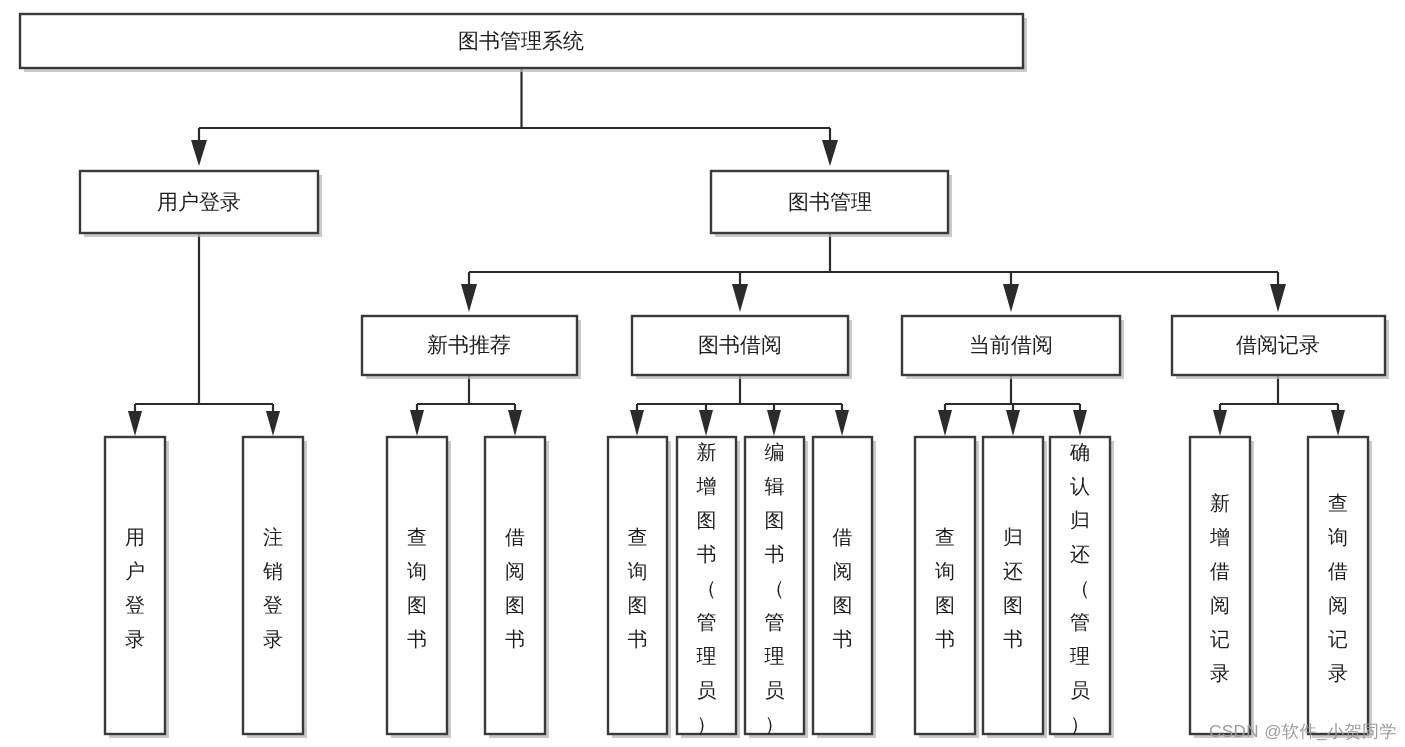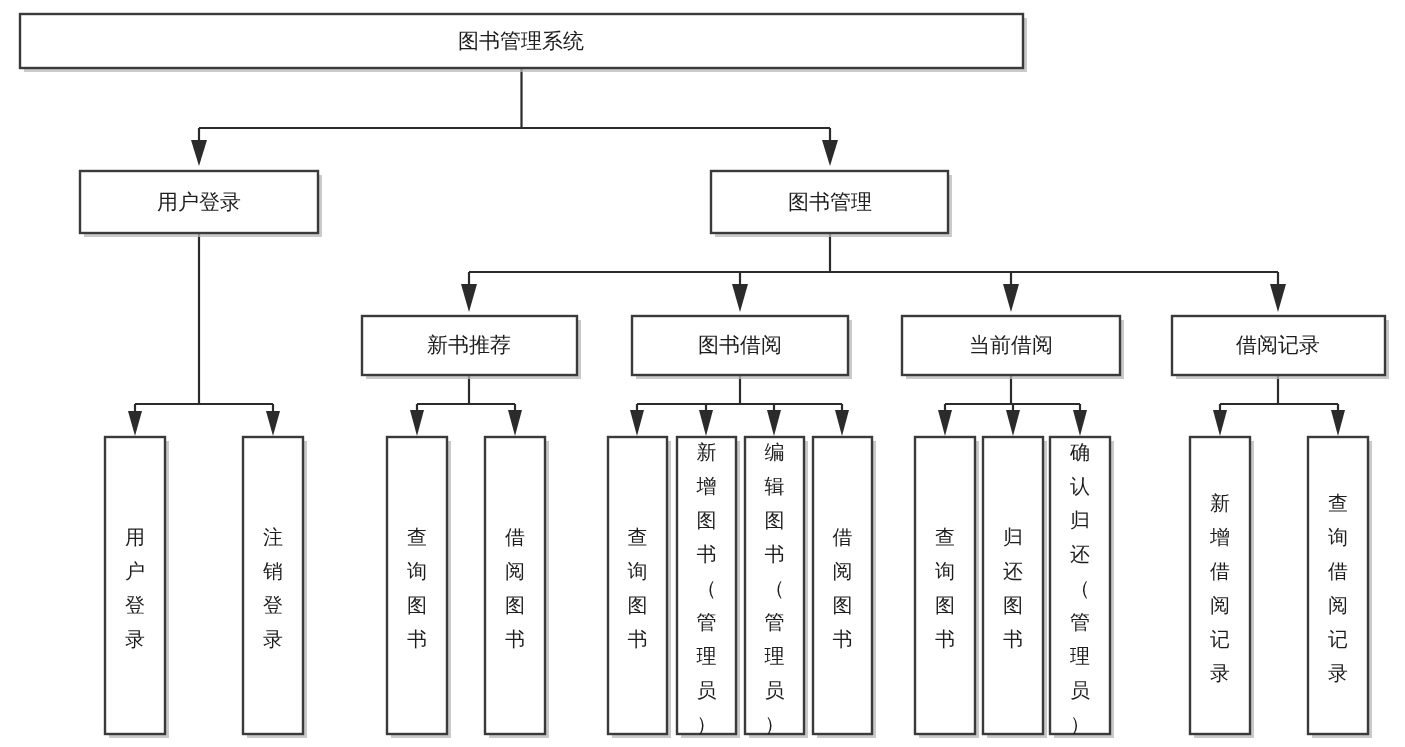--- a/index.html
+++ b/index.html
@@ -221,14 +221,15 @@
         </g>
         <g>
           <rect class="box-shadow" x="1312" y="441" width="60" height="297"></rect>
           <rect class="box-rect" x="1308" y="437" width="60" height="297"></rect>
           <text class="node-label-v" x="1338" y="509.5"><tspan x="1338">查</tspan><tspan x="1338" dy="34">询</tspan><tspan x="1338" dy="34">借</tspan><tspan x="1338" dy="34">阅</tspan><tspan x="1338" dy="34">记</tspan><tspan x="1338" dy="34">录</tspan></text>
         </g>
       </g>
 
   </svg>
 
+  <div class="watermark">CSDN @软件_小贺同学</div>
 
 </div>
 
 </body></html>

